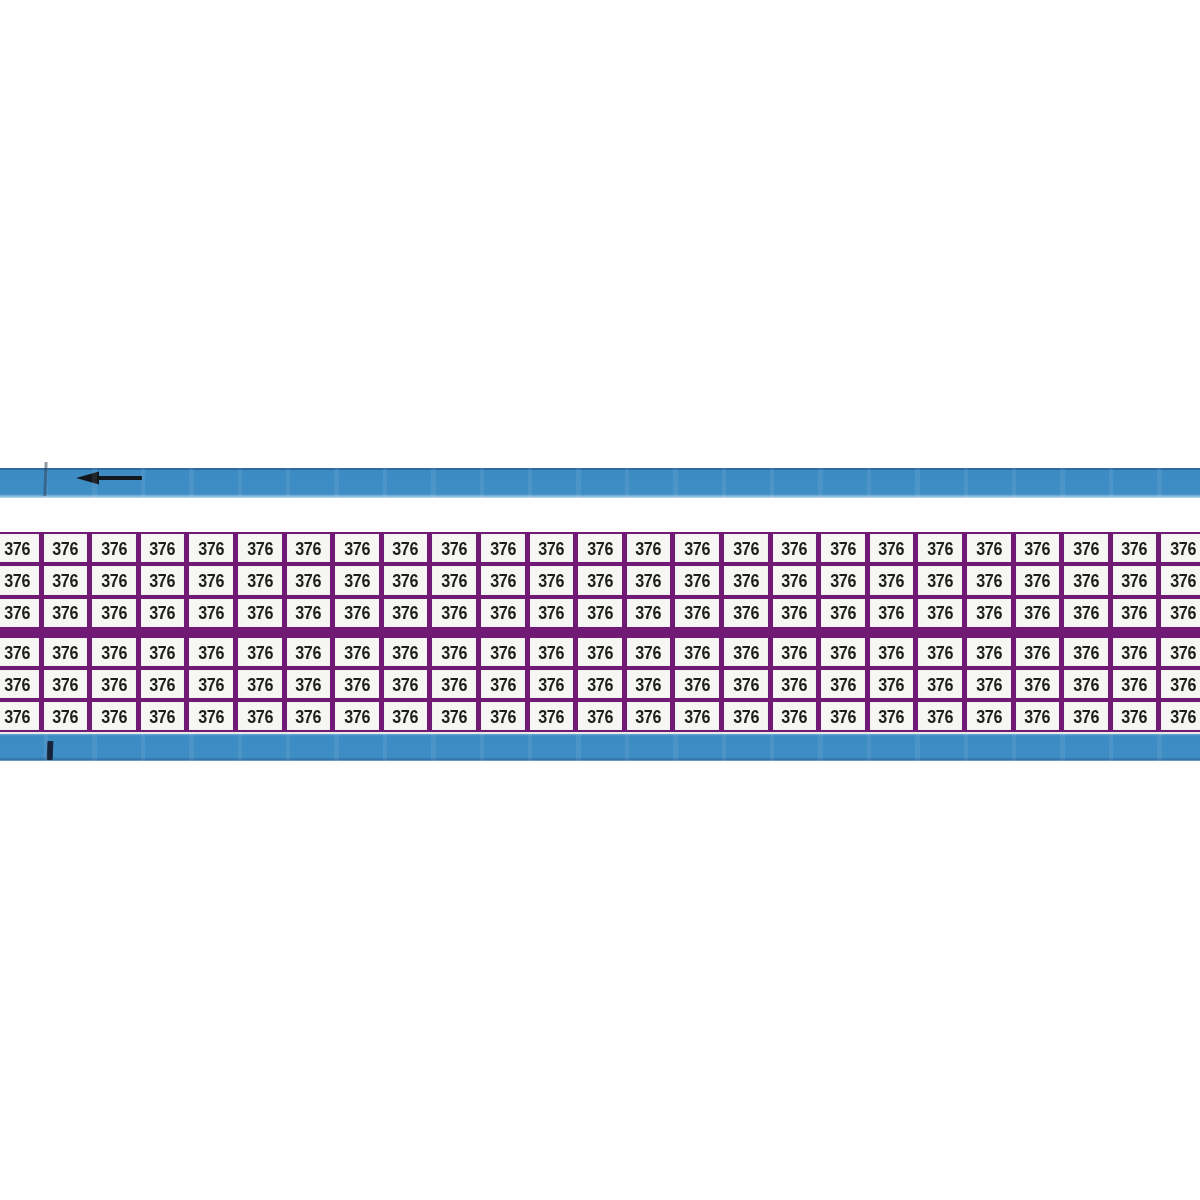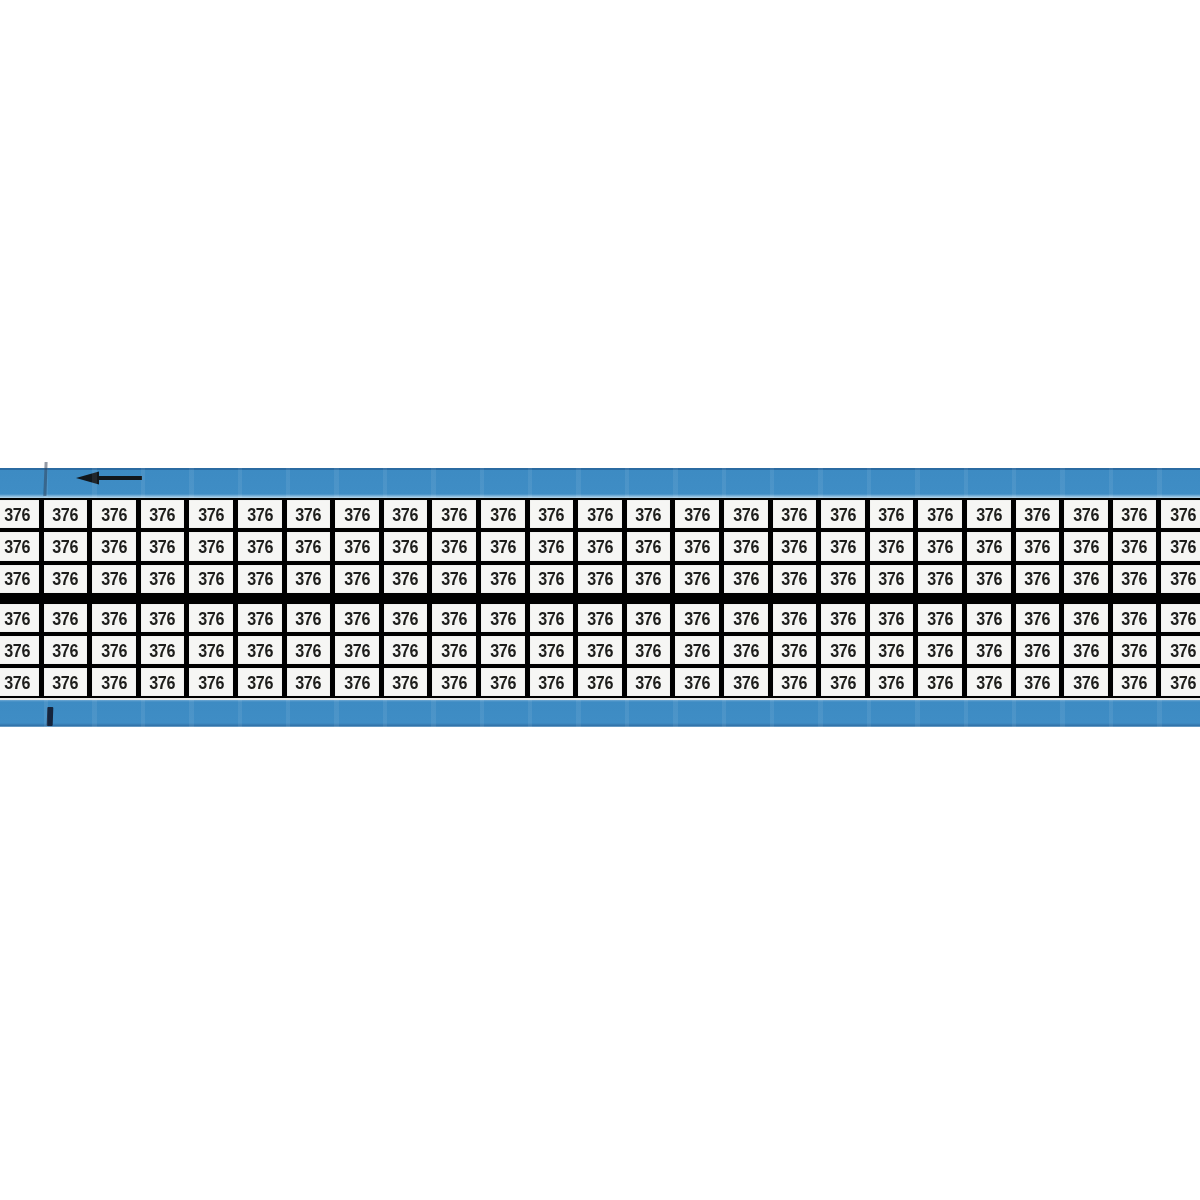--- a/index.html
+++ b/index.html
@@ -56,23 +56,24 @@
 
   
   .sep {
     height: 2px;
     background: #eaeae7;
   }
 
   
   .labels {
     height: 200px;
-    background: #000000;
+    background: #701a75;
     padding: 2px 0;
     overflow: hidden;
+    margin-top: 34px;
   }
   .label-group {
     display: grid;
     grid-template-columns: repeat(25, 1fr);
     grid-auto-rows: 1fr;
     gap: 4px 5px;
     height: 93px;
     width: 1210px;
     margin-left: -5px;
   }

